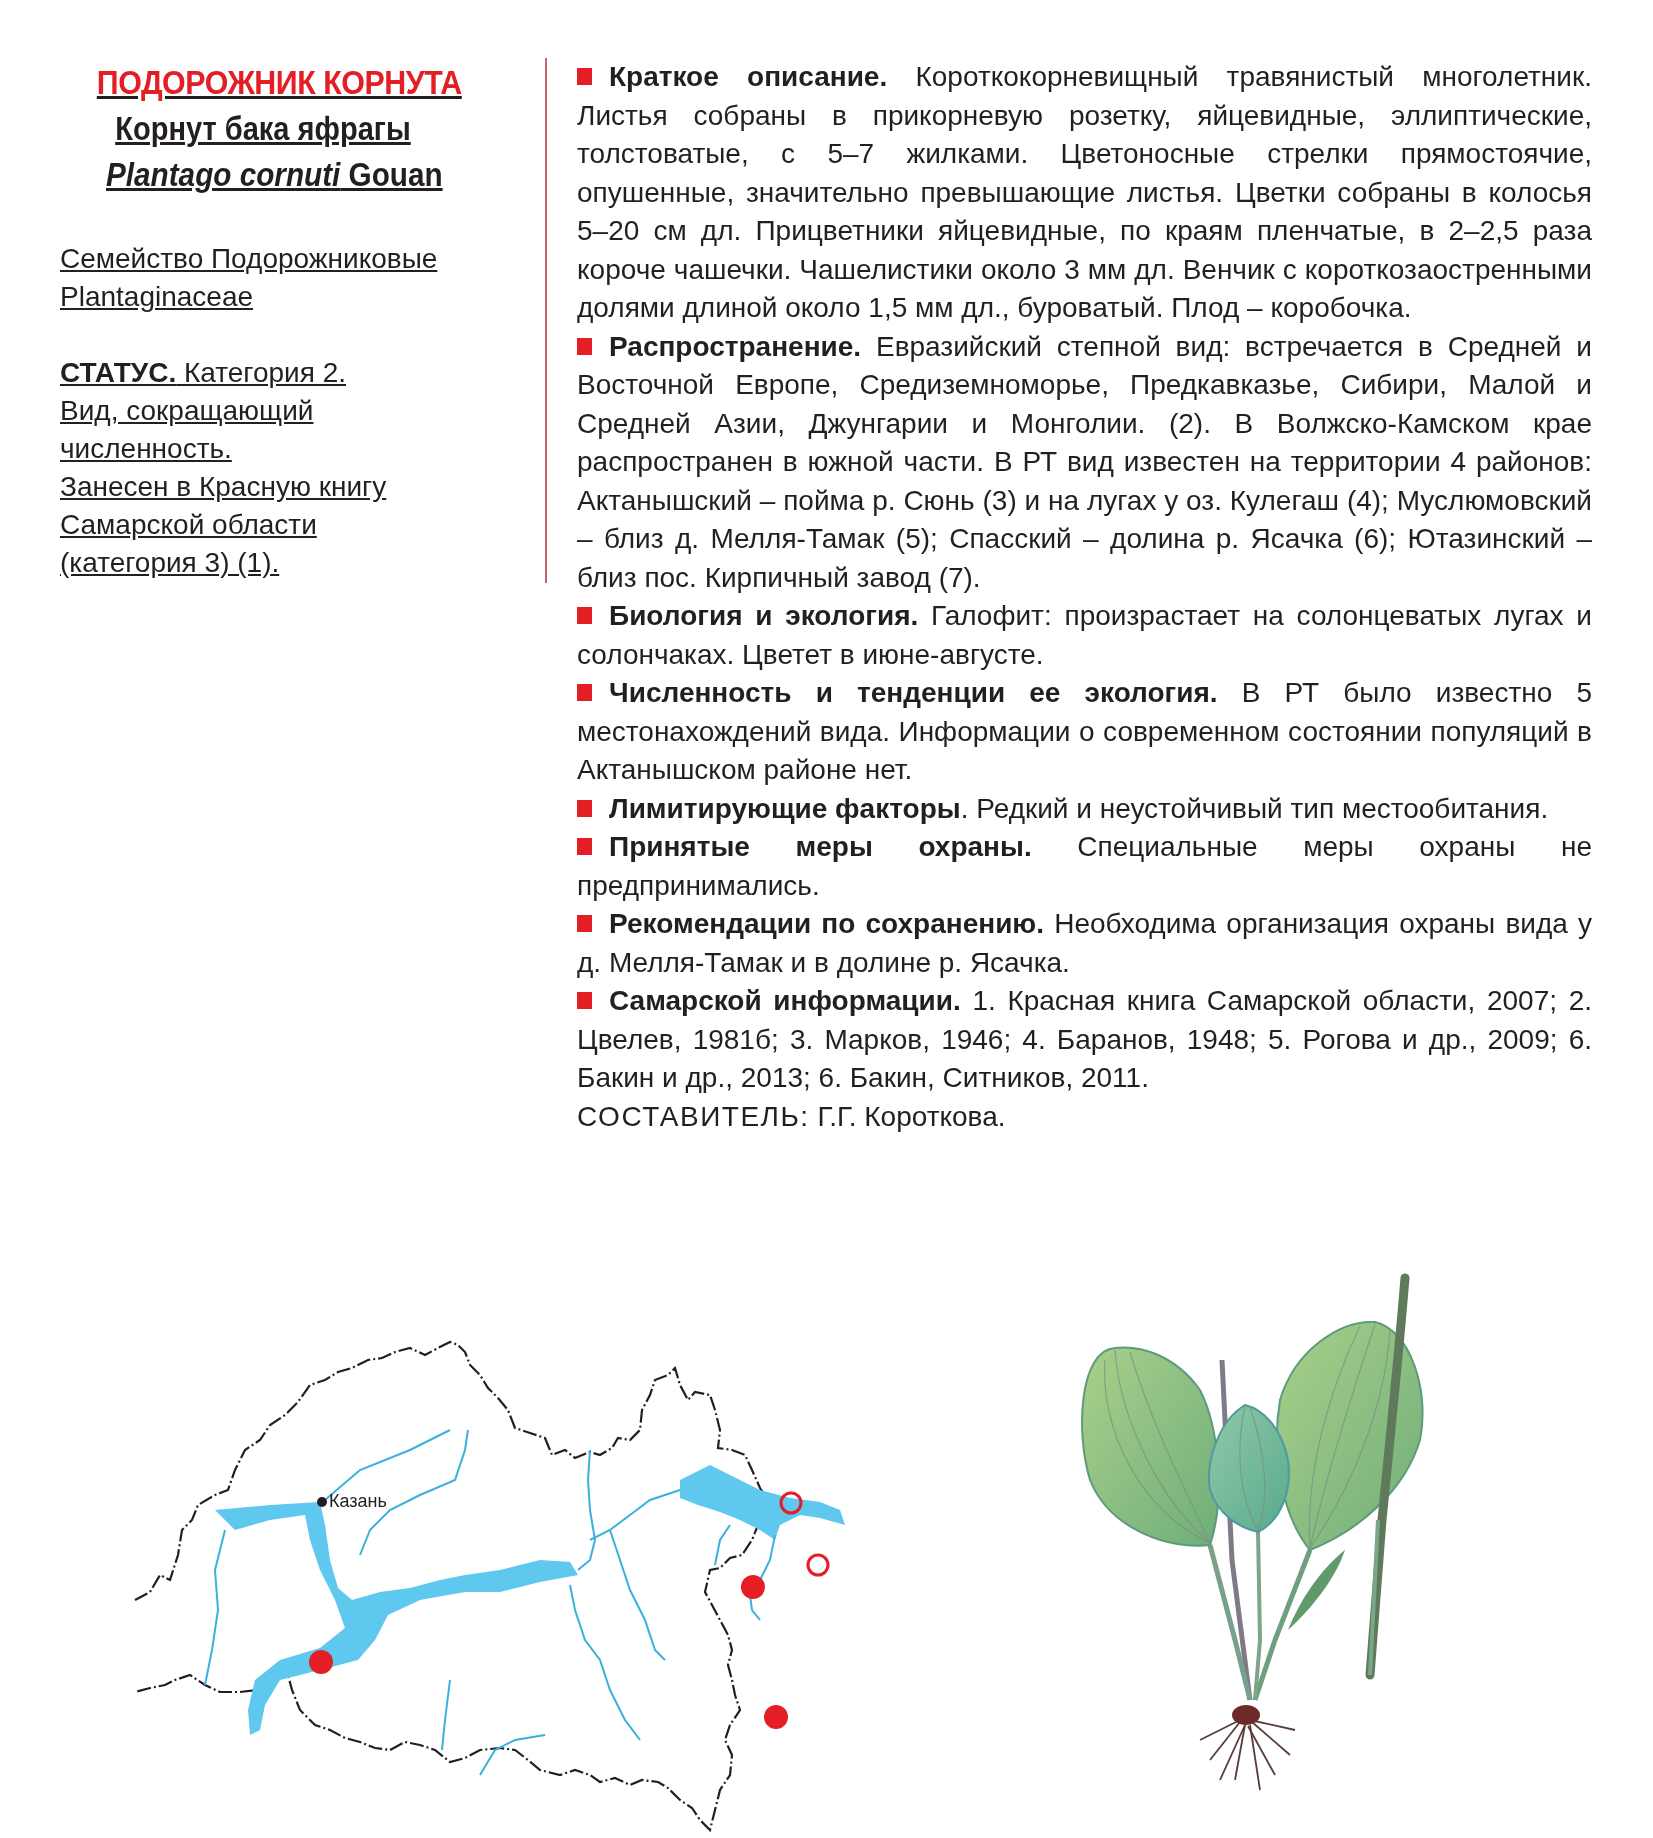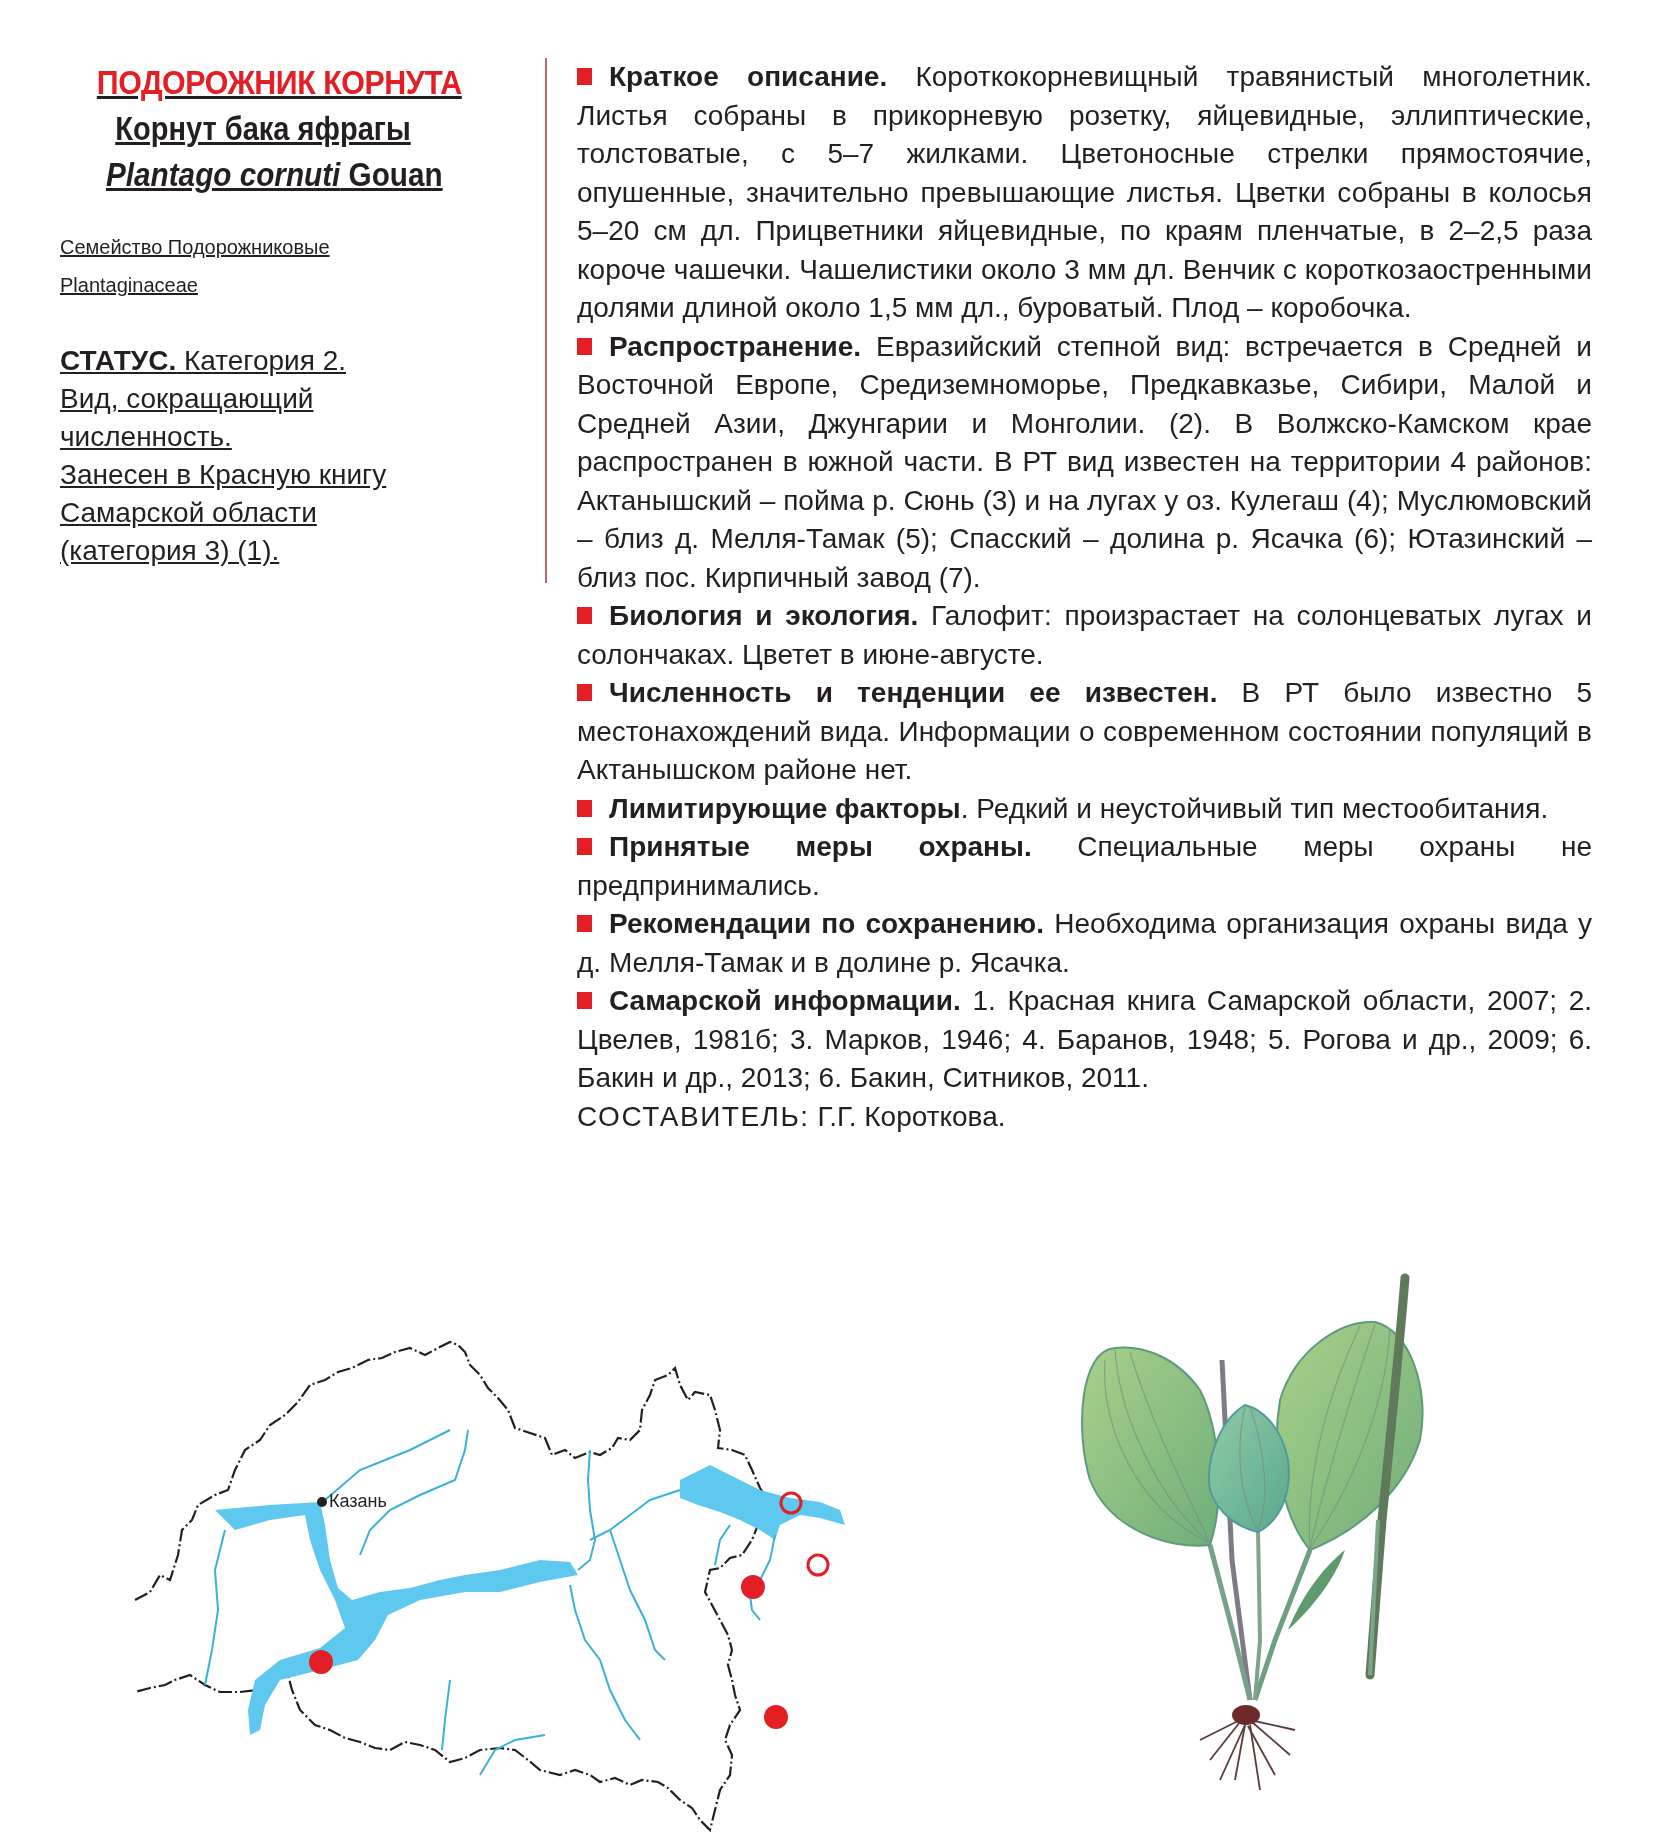--- a/index.html
+++ b/index.html
@@ -8,21 +8,21 @@
 
   
   .left-col { position:absolute; left:60px; top:60px; width:460px; text-align:left;text-decoration:underline; }
   .title-ru { color:#e31e24; font-weight:bold; font-size:33px; line-height:46px;
               letter-spacing:-0.5px; transform:scaleX(0.92); transform-origin:right; white-space:nowrap; }
   .title-tt { font-weight:bold; font-size:33px; line-height:46px; transform:scaleX(0.88);
               transform-origin:right; white-space:nowrap; }
   .title-lat { font-weight:bold; font-size:33px; line-height:46px; transform:scaleX(0.9);
                transform-origin:right; white-space:nowrap; }
   .title-lat i { font-style:italic; }
-  .family { margin-top:30px; font-size:20px; line-height:38px; }
+  .family { margin-top:42px; font-size:28px; line-height:38px; }
   .status { margin-top:38px; font-size:28px; line-height:38px; }
   .status b { font-weight:bold; }
 
   .divider { position:absolute; left:545px; top:58px; width:2px; height:525px; background:#c8626a; }
 
   
   .right-col { position:absolute; left:577px; top:58px; width:1015px; font-size:28px;
                line-height:38.5px; text-align:justify; }
   .section { margin:0; }
   .section .bullet { display:inline-block; width:15px; height:17px; background:#e31e24;
@@ -58,21 +58,21 @@
     <div>(категория 3) (1).</div>
   </div>
 </div>
 
 <div class="divider"></div>
 
 <div class="right-col">
   <p class="section"><span class="bullet"></span><span class="head">Краткое описание.</span><span> Короткокорневищный травянистый многолетник. Листья собраны в прикорневую розетку, яйцевидные, эллиптические, толстоватые, с 5–7 жилками. Цветоносные стрелки прямостоячие, опушенные, значительно превышающие листья. Цветки собраны в колосья 5–20 см дл. Прицветники яйцевидные, по краям пленчатые, в 2–2,5 раза короче чашечки. Чашелистики около 3 мм дл. Венчик с короткозаостренными долями длиной около 1,5 мм дл., буроватый. Плод – коробочка.</span></p>
   <p class="section"><span class="bullet"></span><span class="head">Распространение.</span><span> Евразийский степной вид: встречается в Средней и Восточной Европе, Средиземноморье, Предкавказье, Сибири, Малой и Средней Азии, Джунгарии и Монголии. (2). В Волжско-Камском крае распространен в южной части. В РТ вид известен на территории 4 районов: Актанышский – пойма р. Сюнь (3) и на лугах у оз. Кулегаш (4); Муслюмовский – близ д. Мелля-Тамак (5); Спасский – долина р. Ясачка (6); Ютазинский – близ пос. Кирпичный завод (7).</span></p>
   <p class="section"><span class="bullet"></span><span class="head">Биология и экология.</span><span> Галофит: произрастает на солонцеватых лугах и солончаках. Цветет в июне-августе.</span></p>
-  <p class="section"><span class="bullet"></span><span class="head">Численность и тенденции ее известен.</span><span> В РТ было известно 5 местонахождений вида. Информации о современном состоянии популяций в Актанышском районе нет.</span></p>
+  <p class="section"><span class="bullet"></span><span class="head">Численность и тенденции ее экология.</span><span> В РТ было известно 5 местонахождений вида. Информации о современном состоянии популяций в Актанышском районе нет.</span></p>
   <p class="section"><span class="bullet"></span><span class="head">Лимитирующие факторы</span><span>. Редкий и неустойчивый тип местообитания.</span></p>
   <p class="section"><span class="bullet"></span><span class="head">Принятые меры охраны.</span><span>  Специальные меры охраны не предпринимались.</span></p>
   <p class="section"><span class="bullet"></span><span class="head">Рекомендации по сохранению.</span><span> Необходима организация охраны вида у д. Мелля-Тамак и в долине р. Ясачка.</span></p>
   <p class="section"><span class="bullet"></span><span class="head">Самарской информации.</span><span> 1. Красная книга Самарской области, 2007; 2. Цвелев, 1981б; 3. Марков, 1946; 4. Баранов, 1948; 5. Рогова и др., 2009; 6. Бакин и др., 2013; 6. Бакин, Ситников, 2011.</span></p>
   <p class="section"><span class="composer">СОСТАВИТЕЛЬ:</span><span> Г.Г. Короткова.</span></p>
 </div>
 
 <svg class="map" viewBox="0 0 780 508">
 
   <path fill="none" stroke="#231f20" stroke-width="2.2" stroke-dasharray="14 3 2 3" d="M15 270 L30 262 L40 245 L50 250 L58 225 L62 200 L72 190 L78 175 L95 165 L108 160 L115 140 L125 120 L140 110 L150 95 L165 85 L178 72 L190 55 L205 50 L218 42 L232 38 L248 30 L262 28 L275 22 L290 18 L305 25 L318 18 L330 12 L338 15 L345 22 L350 35 L360 45 L368 58 L378 68 L388 80 L395 98 L410 103 L425 108 L432 125 L445 120 L455 128 L470 122 L480 125 L492 118 L498 108 L510 110 L520 100 L522 80 L530 65 L535 50 L548 45 L555 38 L560 55 L568 70 L575 62 L590 65 L595 80 L600 100 L598 118 L612 120 L625 125 L632 140 L640 158 L648 170 L640 190 L632 210 L622 225 L610 228 L600 238 L590 240 L585 262 L592 275 L600 290 L608 305 L612 320 L608 335 L612 350 L615 365 L620 380 L610 395 L605 410 L612 425 L610 445 L600 460 L595 480 L590 500 L580 490 L572 478 L560 470 L548 458 L538 452 L522 450 L510 455 L495 448 L480 452 L470 445 L455 440 L440 445 L420 440 L408 430 L395 420 L380 418 L360 420 L345 428 L330 432 L315 420 L300 415 L285 412 L270 420 L255 418 L240 412 L225 408 L210 400 L195 395 L180 380 L172 360 L168 345 L160 338 L150 350 L138 360 L120 362 L100 362 L85 355 L70 345 L55 350 L45 355 L30 358 L15 362"></path>

